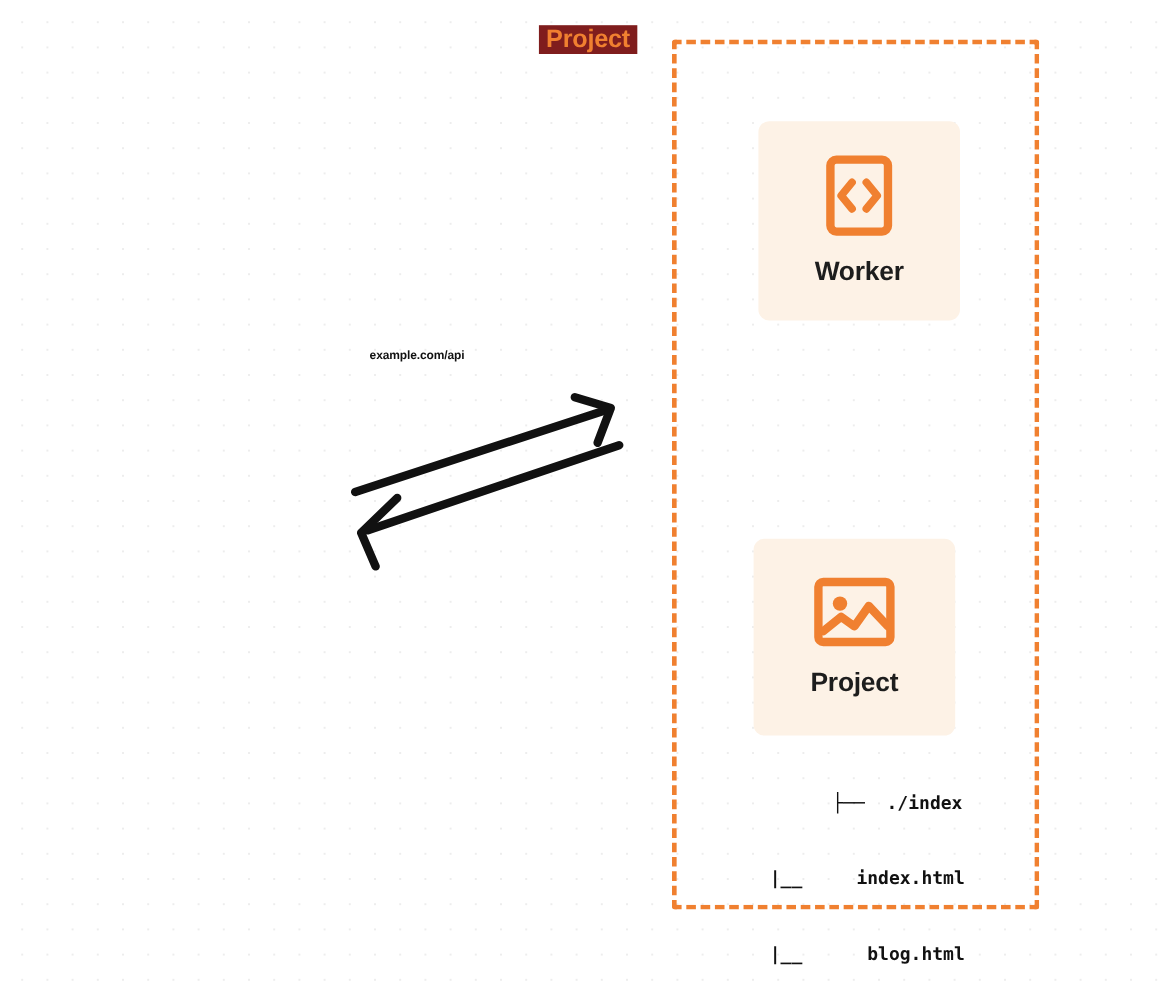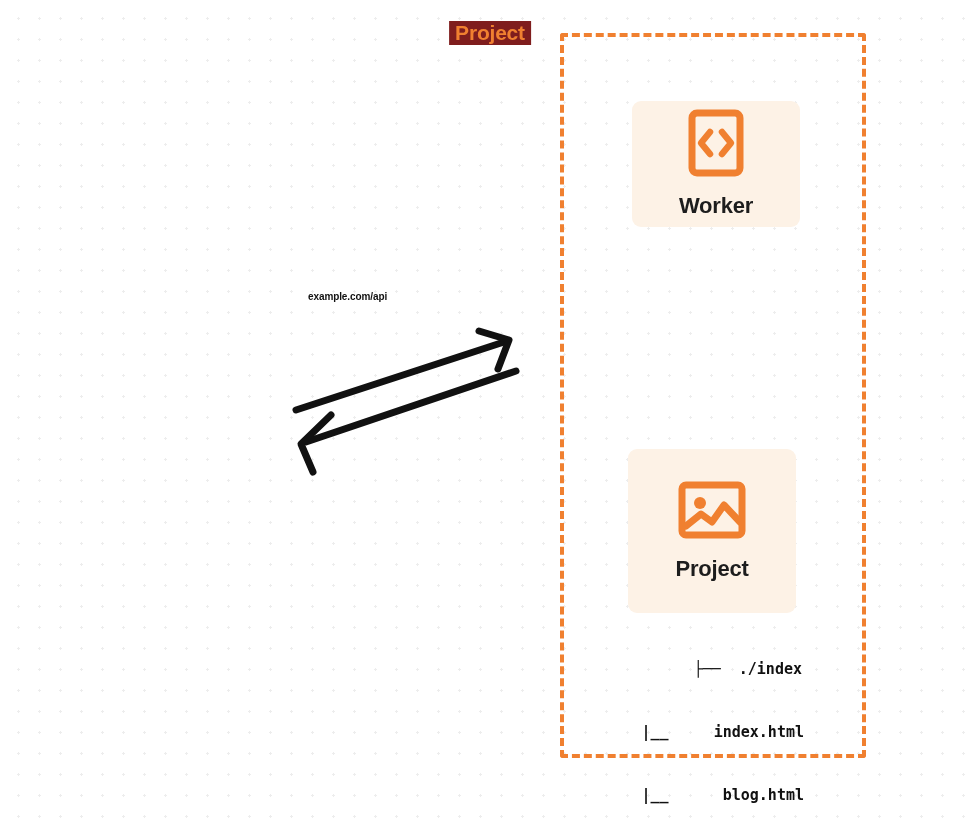--- a/index.html
+++ b/index.html
@@ -94,21 +94,21 @@
     border-radius: 9px;
     display: flex;
     flex-direction: column;
     align-items: center;
     justify-content: center;
   }
   .card-worker {
     left: 632px;
     top: 101px;
     width: 168px;
-    height: 126px;
+    height: 166px;
     text-align: center;
   }
   .card-assets {
     left: 628px;
     top: 449px;
     width: 168px;
     height: 164px;
   }
   .card-icon {
     display: block;

